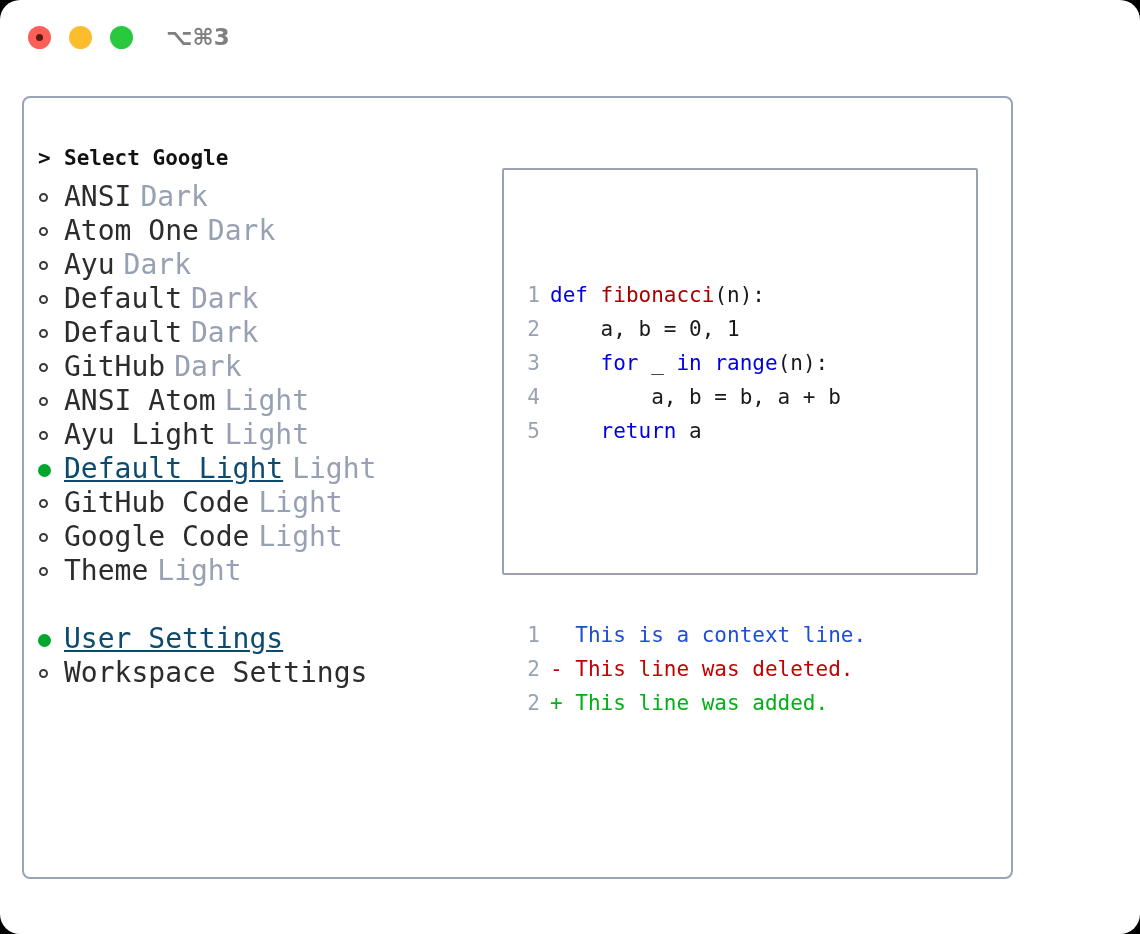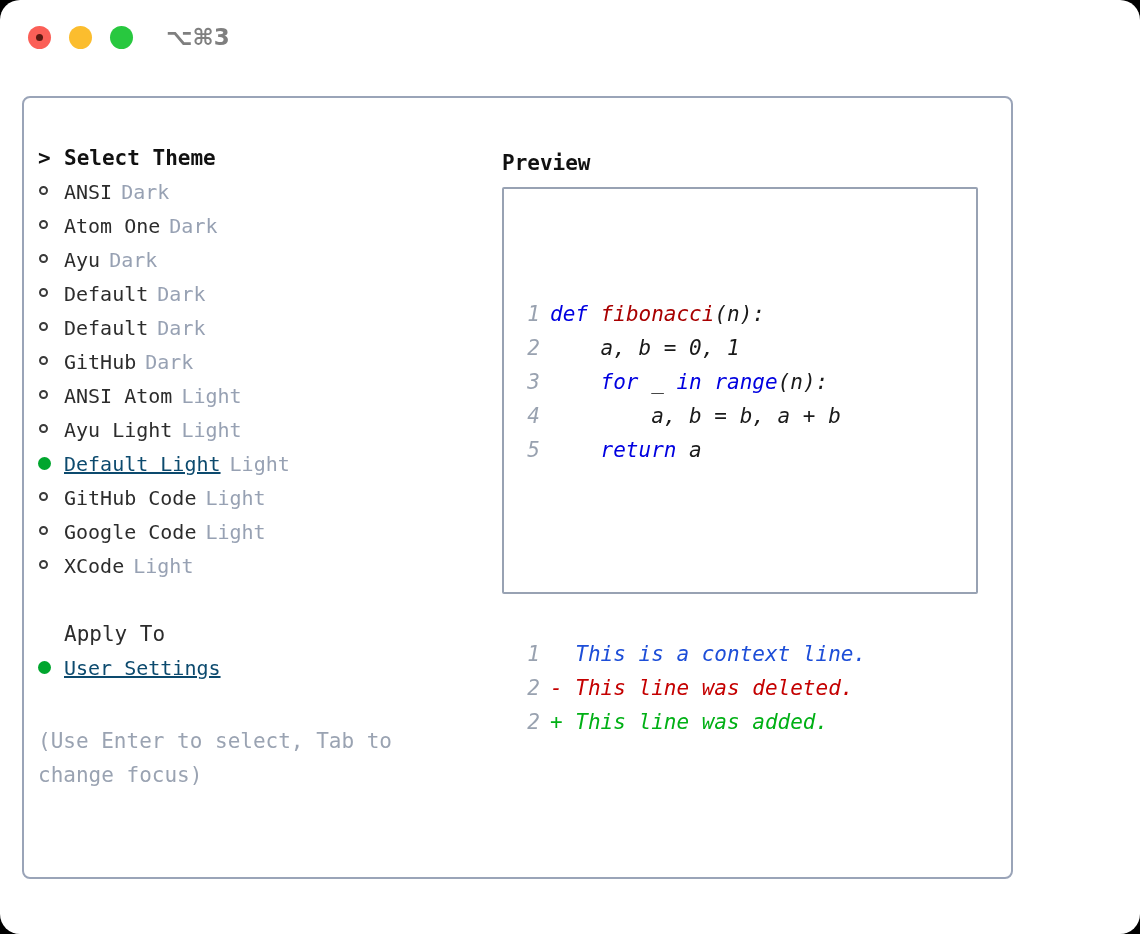--- a/index.html
+++ b/index.html
@@ -91,21 +91,21 @@
   .left-col {
     position: absolute;
     left: 14px;
     top: 48px;
     width: 460px;
   }
   .row {
     display: flex;
     align-items: baseline;
     height: 34px;
-    font-size: 20px;
+    font-size: 28px;
     color: #2c2c2c;
     white-space: pre;
   }
   .marker {
     display: inline-block;
     width: 26px;
     flex: 0 0 26px;
     text-align: left;
     position: relative;
   }
@@ -171,29 +171,28 @@
     width: 500px;
   }
   .preview-title {
     font-size: 21px;
     font-weight: bold;
     color: #111111;
     height: 34px;
     line-height: 34px;
   }
   .preview-box {
-    margin-top: 7px;
+    margin-top: 22px;
     width: 476px;
     height: 407px;
     border: 2px solid #98a2b3;
     border-radius: 2px;
     box-sizing: border-box;
     background: #ffffff;
     position: relative;
-    font-style: italic;
   }
   .code {
     position: absolute;
     left: 14px;
     top: 40px;
     font-size: 21px;
     line-height: 34px;
     white-space: pre;
   }
   .code-line { height: 34px; white-space: pre; }
@@ -225,55 +224,51 @@
     </div>
     <div class="shortcut">⌥⌘3</div>
   </div>
 
   <div class="panel">
     <div class="columns">
 
       <div class="left-col">
 
         <div class="row head-row">
-          <span class="marker"><span class="caret">&gt;</span></span><span>Select Theme</span>
+          <span class="marker"><span class="caret">&gt;</span></span><span>Select Google</span>
         </div>
 
         <div id="theme-list">
             <div class="row"><span class="marker"><span class="bullet-empty"></span></span><span class="label">ANSI</span><span class="tag">Dark</span></div>
             <div class="row"><span class="marker"><span class="bullet-empty"></span></span><span class="label">Atom One</span><span class="tag">Dark</span></div>
             <div class="row"><span class="marker"><span class="bullet-empty"></span></span><span class="label">Ayu</span><span class="tag">Dark</span></div>
             <div class="row"><span class="marker"><span class="bullet-empty"></span></span><span class="label">Default</span><span class="tag">Dark</span></div>
             <div class="row"><span class="marker"><span class="bullet-empty"></span></span><span class="label">Default</span><span class="tag">Dark</span></div>
             <div class="row"><span class="marker"><span class="bullet-empty"></span></span><span class="label">GitHub</span><span class="tag">Dark</span></div>
             <div class="row"><span class="marker"><span class="bullet-empty"></span></span><span class="label">ANSI Atom</span><span class="tag">Light</span></div>
             <div class="row"><span class="marker"><span class="bullet-empty"></span></span><span class="label">Ayu Light</span><span class="tag">Light</span></div>
             <div class="row"><span class="marker"><span class="bullet-filled"></span></span><span class="label selected">Default Light</span><span class="tag">Light</span></div>
             <div class="row"><span class="marker"><span class="bullet-empty"></span></span><span class="label">GitHub Code</span><span class="tag">Light</span></div>
             <div class="row"><span class="marker"><span class="bullet-empty"></span></span><span class="label">Google Code</span><span class="tag">Light</span></div>
-            <div class="row"><span class="marker"><span class="bullet-empty"></span></span><span class="label">XCode</span><span class="tag">Light</span></div>
+            <div class="row"><span class="marker"><span class="bullet-empty"></span></span><span class="label">Theme</span><span class="tag">Light</span></div>
           </div>
 
         <div class="spacer-md"></div>
 
-        <div class="plain-head">
-          <span class="marker"></span><span>Apply To</span>
-        </div>
 
         <div id="apply-list">
             <div class="row"><span class="marker"><span class="bullet-filled"></span></span><span class="label selected">User Settings</span></div>
+            <div class="row"><span class="marker"><span class="bullet-empty"></span></span><span class="label">Workspace Settings</span></div>
           </div>
 
         <div class="spacer-md"></div>
 
-        <div class="hint">(Use Enter to select, Tab to change focus)</div>
       </div>
 
       <div class="right-col">
-        <div class="preview-title">Preview</div>
 
         <div class="preview-box">
           <div class="code">
             <div id="code-lines"><div class="code-line"><span class="ln">1</span><span class="kw">def</span><span class="pl"> </span><span class="fn">fibonacci</span><span class="pl">(n):</span></div><div class="code-line"><span class="ln">2</span><span class="pl">    a, b = 0, 1</span></div><div class="code-line"><span class="ln">3</span><span class="pl">    </span><span class="kw">for</span><span class="pl"> _ </span><span class="kw">in</span><span class="pl"> </span><span class="kw">range</span><span class="pl">(n):</span></div><div class="code-line"><span class="ln">4</span><span class="pl">        a, b = b, a + b</span></div><div class="code-line"><span class="ln">5</span><span class="pl">    </span><span class="kw">return</span><span class="pl"> a</span></div></div>
             <div class="gap"></div>
             <div id="diff-lines"><div class="code-line"><span class="ln">1</span><span class="ctx"> </span><span class="ctx"> This is a context line.</span></div><div class="code-line"><span class="ln">2</span><span class="del">-</span><span class="del"> This line was deleted.</span></div><div class="code-line"><span class="ln">2</span><span class="add">+</span><span class="add"> This line was added.</span></div></div>
           </div>
         </div>
       </div>
 

